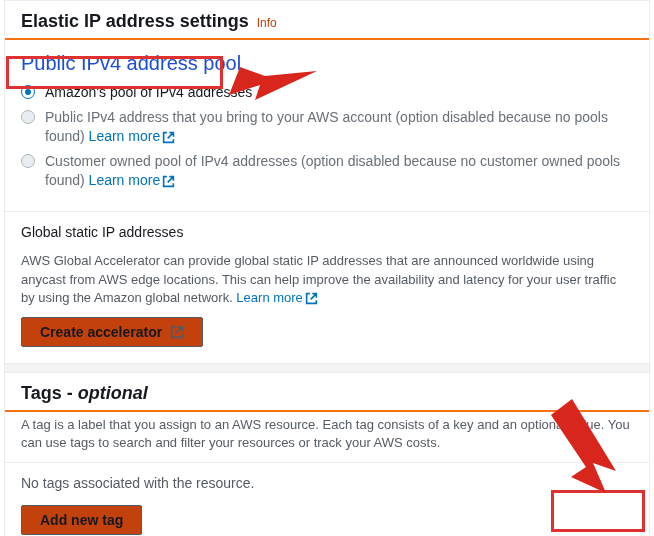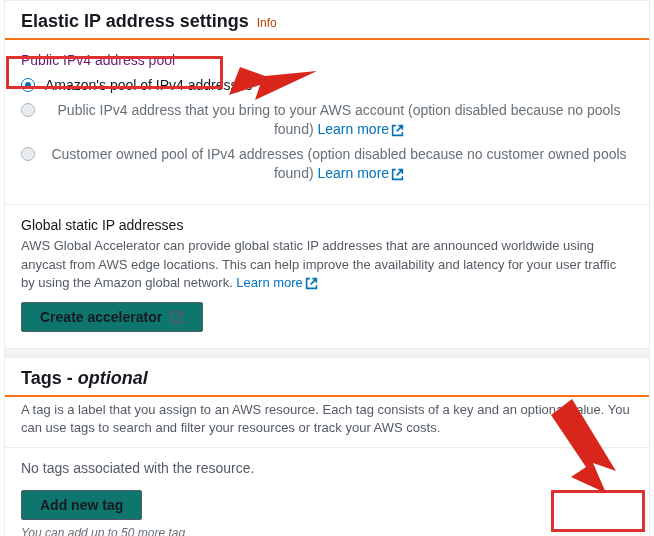--- a/index.html
+++ b/index.html
@@ -10,39 +10,39 @@
     font-size: 14px;
     color: #16191f;
     background: #fff;
     width: 654px;
   }
   .panel { border: 1px solid #eaeded; margin: 0 4px; }
   .section-header { padding: 10px 16px 6px 16px; border-bottom: 2px solid #f97316; display:flex; align-items:baseline; gap:8px;}
   .section-header h2 { font-size: 18px; font-weight: 700; margin:0; }
   .info-link { color:#c2410c; font-size:12px; font-weight:400; cursor:pointer; }
   .section-body { padding: 12px 16px 16px 16px; }
-  .group-title { font-size: 14px; font-weight: 400; color:#701a75; margin-bottom:8px; }
+  .group-title { font-size: 20px; font-weight: 400; color:#1d4ed8; margin-bottom:8px; }
   .radio-row { display:flex; gap:10px; align-items:flex-start; margin:6px 0; }
   .radio-outer { flex:0 0 14px; height:14px; border-radius:50%; border:1px solid #879596; margin-top:2px; display:flex; align-items:center; justify-content:center; }
   .radio-outer.selected { border-color:#0073bb; }
   .radio-inner { width:6px; height:6px; border-radius:50%; background:#0073bb; }
   .radio-outer.disabled { border-color:#aab7b8; background:#e9edef; }
   .radio-label { font-size:14px; color:#16191f; line-height:1.35; }
-  .radio-label.disabled { color:#687078;text-align:center; }
+  .radio-label.disabled { color:#687078; }
   .link { color:#0073bb; cursor:pointer; }
   .ext-icon { display:inline-block; vertical-align:text-bottom; margin-left:2px; }
   .desc { font-size:13px; color:#545b64; line-height:1.4; margin:4px 0 10px 0; }
-  .btn { display:inline-flex; align-items:center; gap:8px; border:1px solid #545b64; background:#0f766e; color:#16191f; font-weight:700; font-size:14px; padding:6px 18px; cursor:pointer; border-radius:2px; }
+  .btn { display:inline-flex; align-items:center; gap:8px; border:1px solid #545b64; background:#c2410c; color:#16191f; font-weight:700; font-size:14px; padding:6px 18px; cursor:pointer; border-radius:2px; }
   .small-note { font-size:12px; color:#687078; margin-top:6px;font-style:italic; }
   .highlight-box { position:absolute; border:3px solid #e03131; pointer-events:none; }
   .arrow { position:absolute; pointer-events:none; }
   .tags-header h2 { font-size:18px; font-weight:700; margin:0; }
   .optional { font-style:italic; font-weight:700; }
   .spacer { height:8px; background:#f3f3f3; border-left:1px solid #eaeded; border-right:1px solid #eaeded; margin:0 4px;}
-  .sub-heading { font-size:14px; font-weight:400; color:#16191f; margin-bottom:4px; }
+  .sub-heading { font-size:14px; font-weight:400; color:#16191f; margin-bottom:12px; }
   .wrap { position:relative; width:654px; }
 </style>
 </head>
 <body>
 <div class="wrap">
 
 <div class="panel">
   <div class="section-header">
     <h2>Elastic IP address settings</h2>
     <span class="info-link">Info</span>

